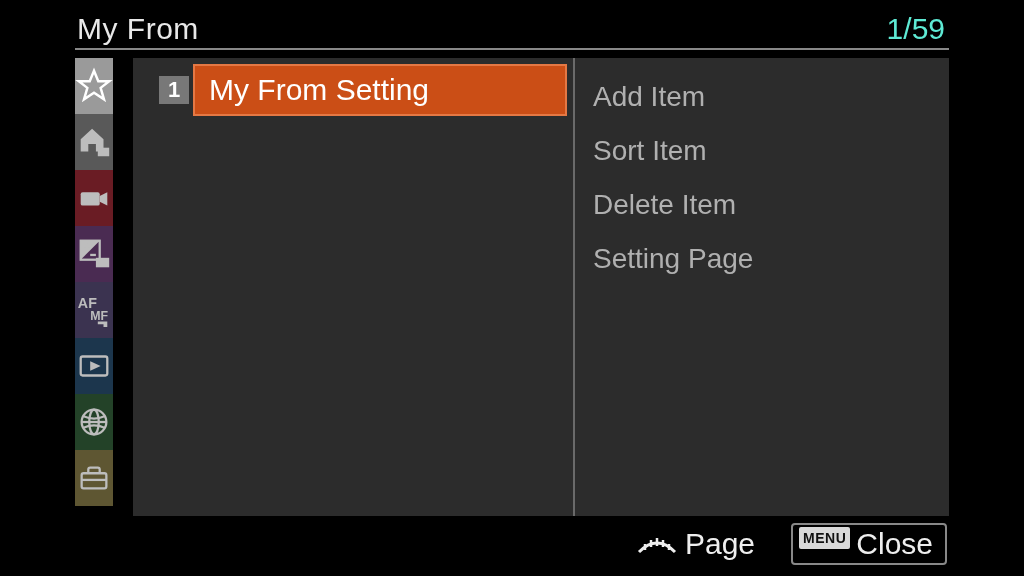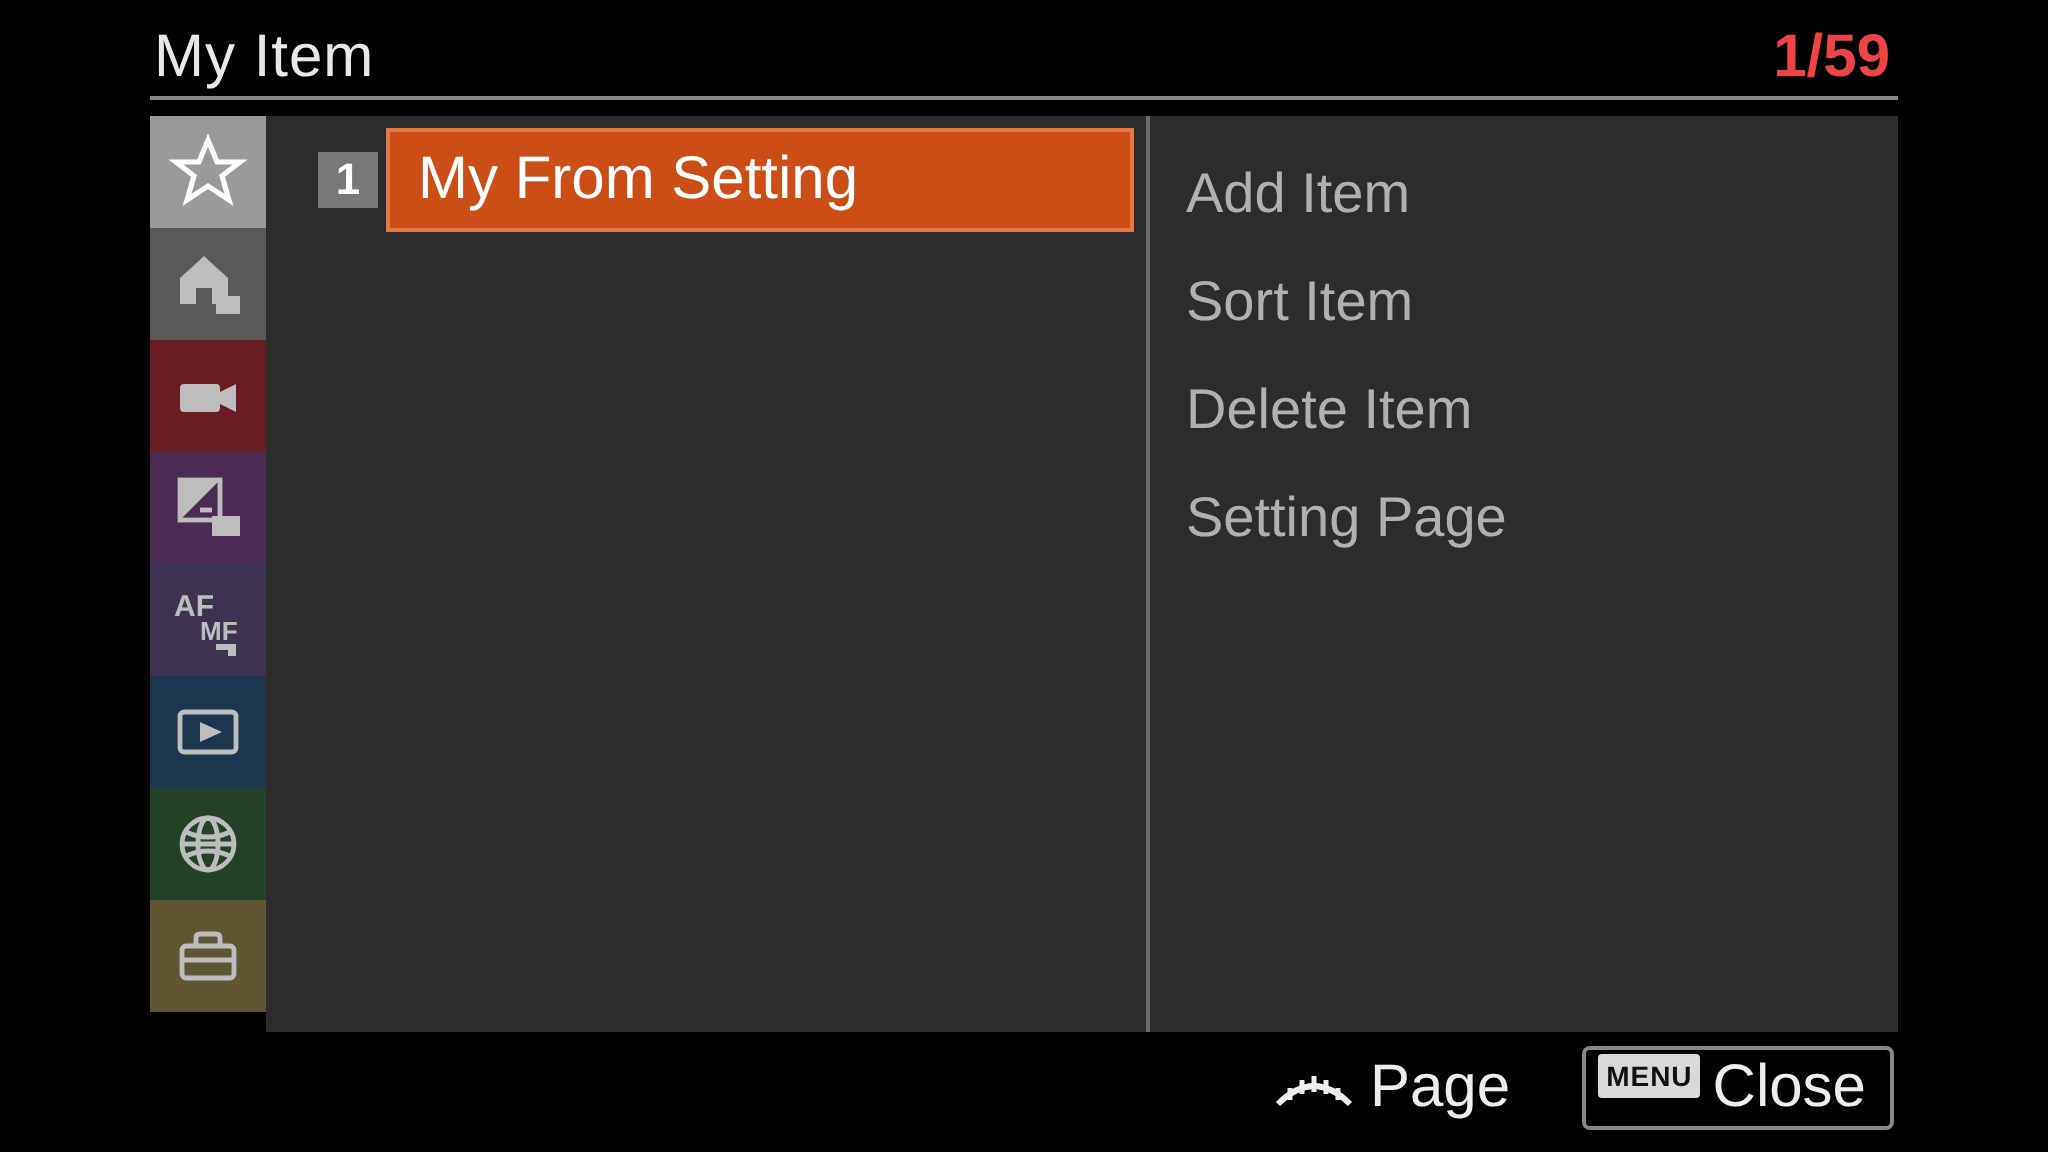--- a/index.html
+++ b/index.html
@@ -24,33 +24,33 @@
     display: flex; justify-content: space-between; align-items: flex-end;
     border-bottom: 2px solid #888;
     padding-bottom: 2px;
   }
   .header .title {
     color: #e8e8e8; font-size: 30px; font-weight: 400;
     padding-left: 2px;
     letter-spacing: 0.5px;
   }
   .header .page-indicator {
-    color: #ef4444; font-size: 30px; font-weight: 700;
+    color: #5eead4; font-size: 30px; font-weight: 400;
     padding-right: 4px;
   }
 
   
   .sidebar {
     position: absolute;
     left: 75px; top: 58px;
     width: 58px;
     display: flex; flex-direction: column;
   }
   .sidebar .tab {
-    width: 58px; height: 56px;
+    width: 38px; height: 56px;
     display: flex; align-items: center; justify-content: center;
     margin-bottom: 0;
   }
   .tab-star     { background: #9a9a9a; }
   .tab-home     { background: #595959; }
   .tab-camera   { background: #6a1c24; }
   .tab-exposure { background: #4a2b52; }
   .tab-afmf     { background: #3b3350; }
   .tab-play     { background: #1c364d; }
   .tab-globe    { background: #234228; }
@@ -137,21 +137,21 @@
     border-radius: 2px;
     letter-spacing: 0.5px;
   }
 </style>
 </head>
 <body>
 
 <div class="screen">
 
   <div class="header">
-    <div class="title">My Item</div>
+    <div class="title">My From</div>
     <div class="page-indicator">1/59</div>
   </div>
 
   <div class="sidebar">
     <div class="tab tab-star">
       <svg viewBox="0 0 40 40">
         <path class="iconstroke" d="M20 4 L24.5 15 L36 15 L27 22 L30.5 34 L20 27 L9.5 34 L13 22 L4 15 L15.5 15 Z"></path>
       </svg>
     </div>
     <div class="tab tab-home">

